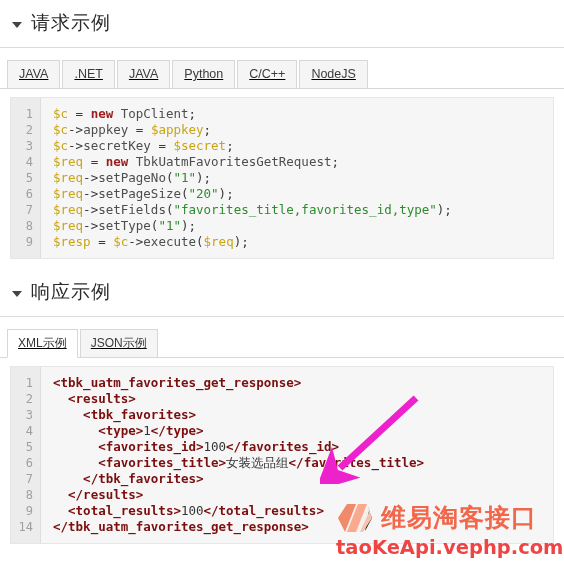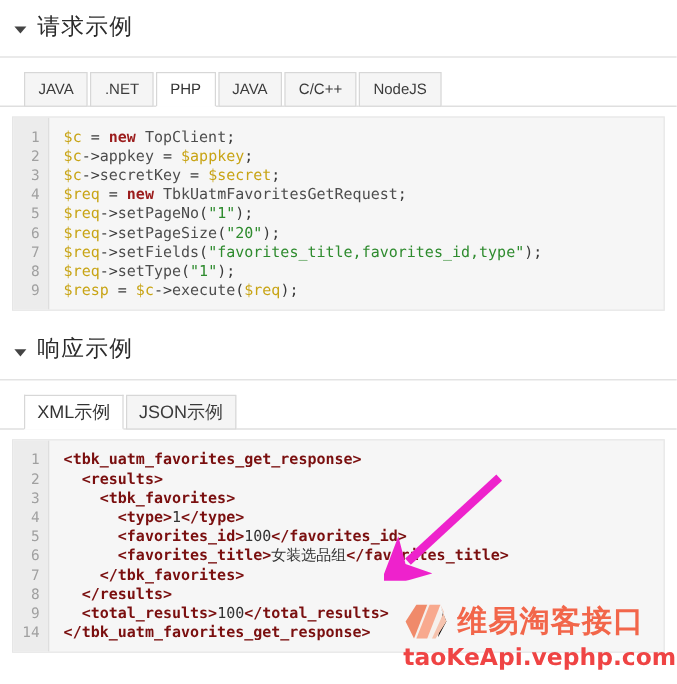--- a/index.html
+++ b/index.html
@@ -37,24 +37,25 @@
     height: 1px;
     background: #dcdcdc;
     margin: 5px 0 0 0;
     width: 100%;
   }
 
   
   .tabbar {
     display: flex;
     align-items: center;
-    padding-left: 20px;
+    padding-left: 7px;
     margin-top: 12px;
     position: relative;
     height: 29px;
+    text-decoration: underline;
   }
   .tabbar::after {
     content: "";
     position: absolute;
     left: 0; right: 0; bottom: 0;
     height: 1px; background: #d7d7d7;
   }
   .tab {
     position: relative;
     z-index: 2;
@@ -66,21 +67,21 @@
     margin-right: 2px;
     line-height: 15px;
     white-space: nowrap;
     border-bottom-color: #d7d7d7;
   }
   .tab.active {
     background: #ffffff;
     border-bottom: 1px solid #ffffff;
     color: #333;
   }
-  .tab.cjk { font-size: 15px; padding: 6px 10px; }
+  .tab.cjk { font-size: 12px; padding: 6px 10px; }
 
   
   .codebox {
     margin: 8px 10px 0 10px;
     background: #f6f6f6;
     border: 1px solid #e6e6e6;
     display: flex;
     font-family: "DejaVu Sans Mono", "Liberation Mono", monospace;
     overflow: hidden;
   }
@@ -155,22 +156,22 @@
 
   <div class="section-head">
     <span class="caret"></span>
     <span class="section-title">请求示例</span>
   </div>
   <div class="hr"></div>
 
   <div class="tabbar" id="request-tabs">
       <div class="tab"><span>JAVA</span></div>
       <div class="tab"><span>.NET</span></div>
-      <div class="tab active"><span>PHP</span></div>
       <div class="tab"><span>JAVA</span></div>
+      <div class="tab"><span>Python</span></div>
       <div class="tab"><span>C/C++</span></div>
       <div class="tab"><span>NodeJS</span></div>
     </div>
 
   <div class="codebox">
     <div class="gutter" id="req-gutter">
         <div>1</div>
         <div>2</div>
         <div>3</div>
         <div>4</div>

